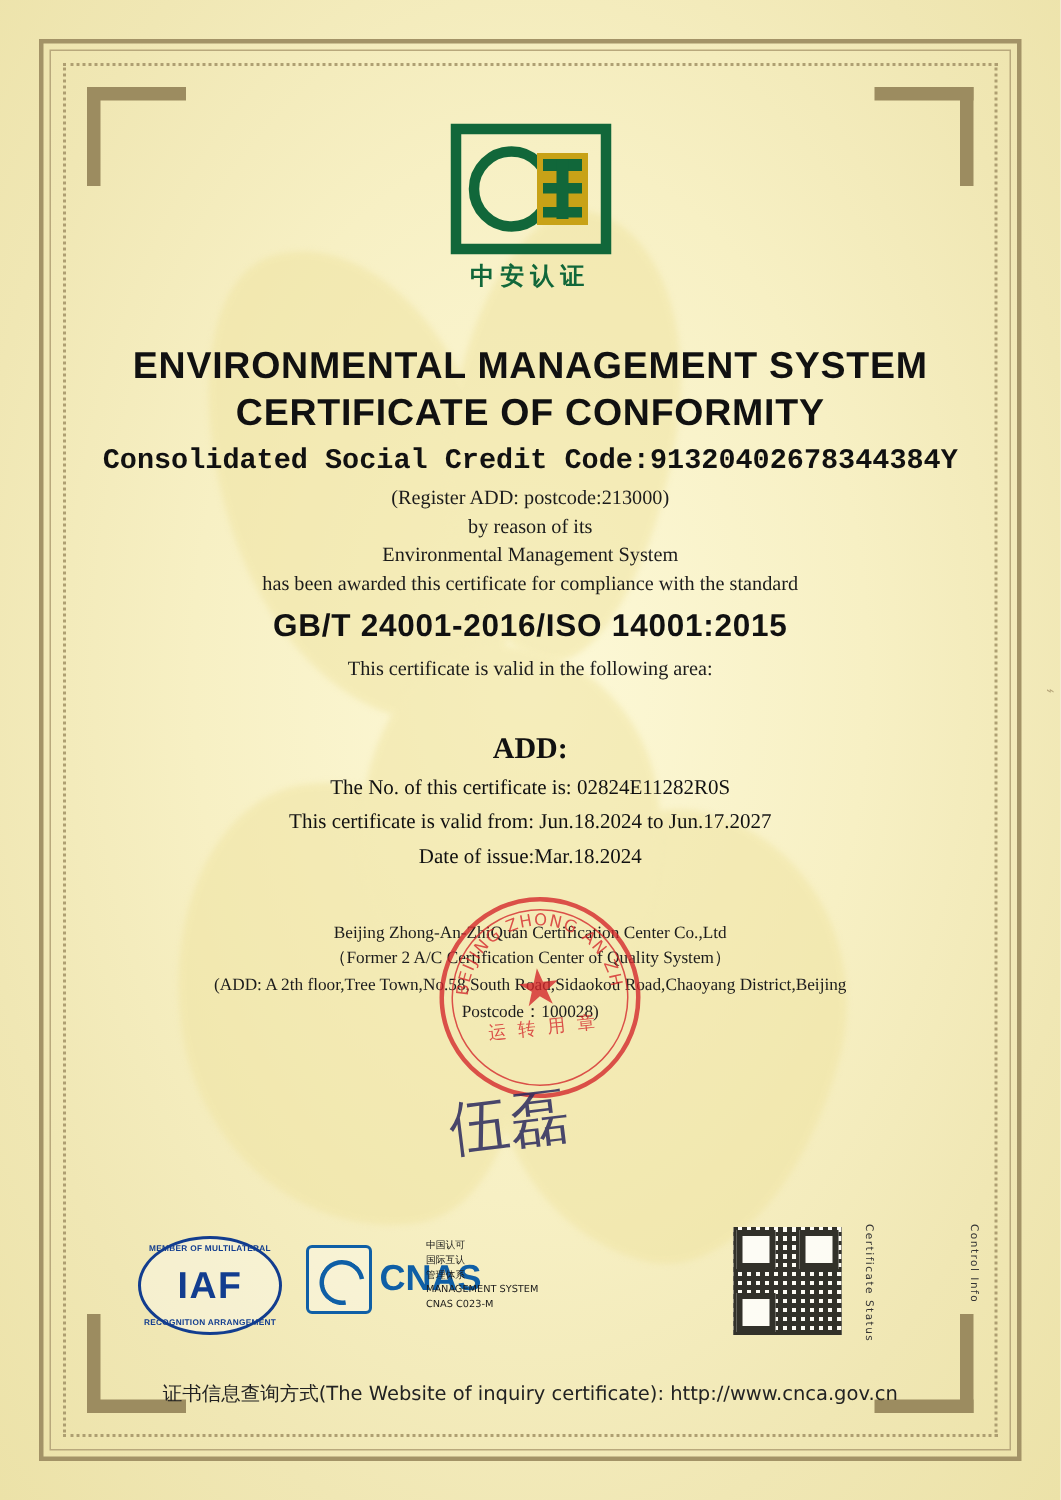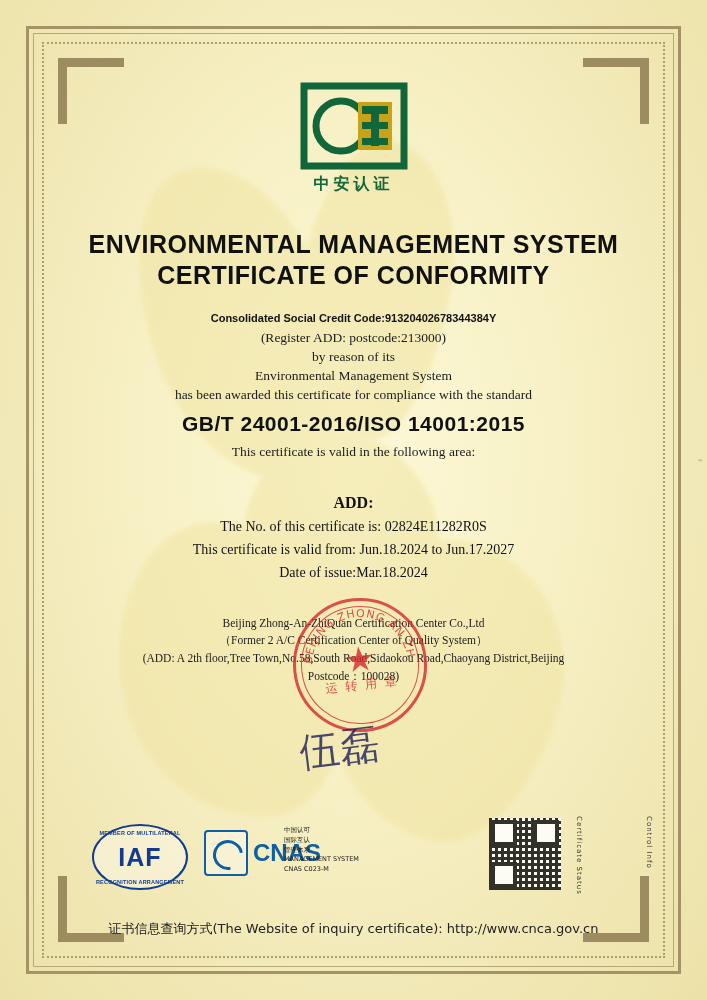--- a/index.html
+++ b/index.html
@@ -76,33 +76,33 @@
   .title{
     margin-top:34px;
     font-family:"Liberation Sans", sans-serif;
     font-size:25px;font-weight:bold;letter-spacing:.5px;color:#111;
     line-height:1.25;
   }
   .subtitle{
     margin-top:10px;font-size:15px;color:#1b1b1b;
   }
   .code{
-    margin-top:20px;
-    font-family:Liberation Sans, sans-serif;
-    font-size:11px;font-weight:bold;color:#111;
+    margin-top:4px;
+    font-family:Liberation Mono, monospace;
+    font-size:19px;font-weight:bold;color:#111;
   }
   .reg{margin-top:6px;font-size:13.5px;color:#1b1b1b;}
   .line{margin-top:3px;font-size:13.5px;color:#1b1b1b;}
   .standard{
     margin-top:9px;
     font-family:"Liberation Sans", sans-serif;
     font-size:21px;font-weight:bold;letter-spacing:.5px;color:#111;
   }
   .validline{margin-top:8px;font-size:13.5px;color:#1b1b1b;}
-  .addr-head{margin-top:34px;font-size:16px;font-weight:bold;color:#111;font-family:Liberation Serif, serif;}
+  .addr-head{margin-top:34px;font-size:20px;font-weight:bold;color:#111;font-family:Liberation Serif, serif;}
   .info{margin-top:7px;font-size:14px;color:#111;}
   .issuer{margin-top:34px;font-size:11.5px;color:#1c1c1c;line-height:1.55;}
   .issued-by{margin-top:8px;font-size:12px;color:#111;}
 
   
   .seal{
     position:absolute;left:293px;top:598px;width:128px;height:128px;
     border:3px solid #d4252a;border-radius:50%;
     opacity:.78;
     transform:rotate(-6deg);

